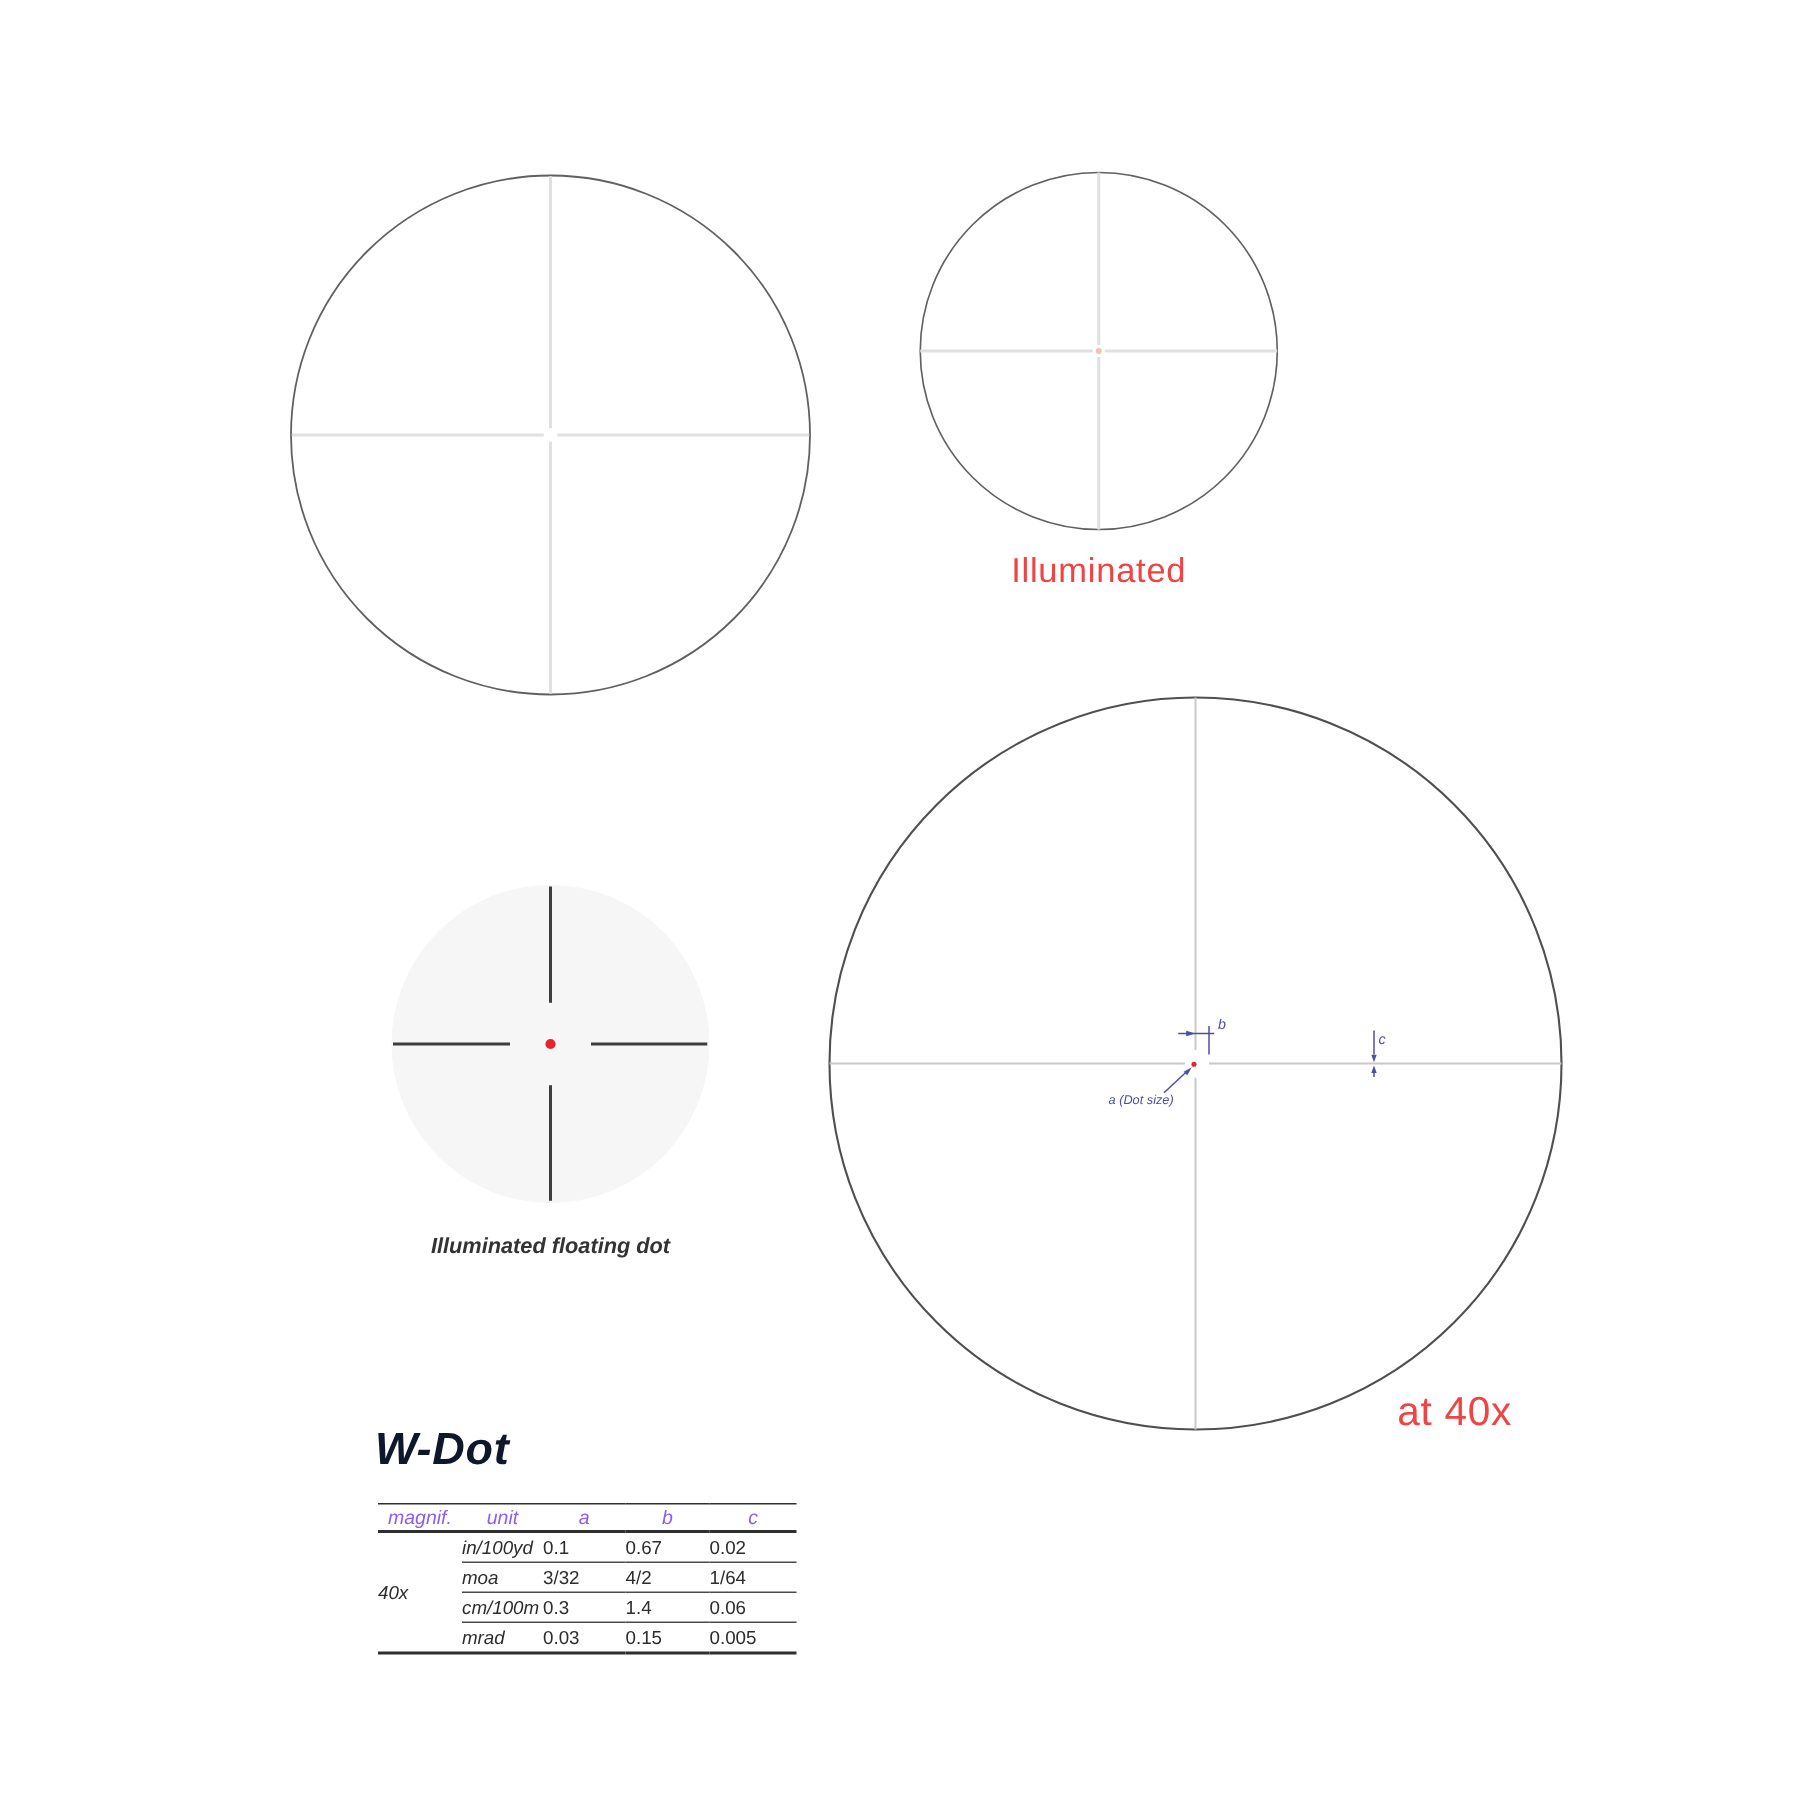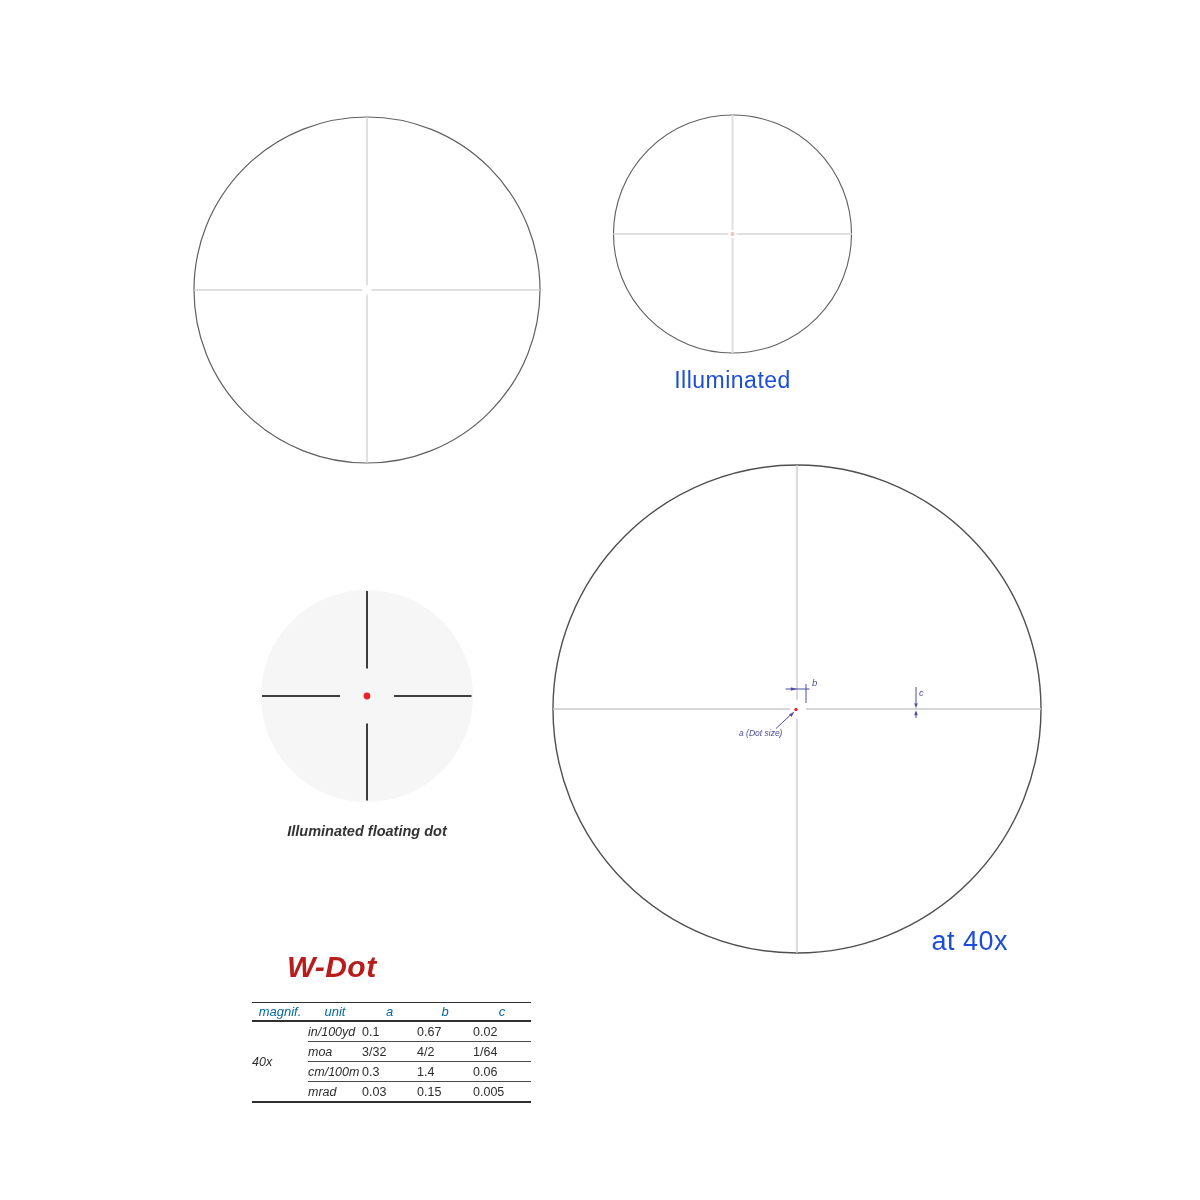--- a/index.html
+++ b/index.html
@@ -6,49 +6,49 @@
   #canvas {
     position: relative;
     width: 1200px;
     height: 1200px;
     background: #ffffff;
     overflow: hidden;
     font-family: "Liberation Sans", sans-serif;
   }
   #reticle-svg { position: absolute; left: 0; top: 0; }
 
-  .lbl { position: absolute; color: #1d4ed8; }
+  .lbl { position: absolute; color: #ef4444; }
   .lbl-illuminated {
     left: 607px; top: 367px; width: 251px;
     text-align: center; font-size: 23px; letter-spacing: 0.5px;
   }
   .lbl-floating-dot {
     left: 242px; top: 811px; width: 250px;
     text-align: center; font-size: 14.5px;
     font-style: italic; font-weight: 600; color: #333333; margin-top: 12px;
   }
   .lbl-at40x {
     left: 856px; top: 926px; width: 152px;
     text-align: right; font-size: 27px; letter-spacing: 0.5px;
   }
   .wdot-title {
     position: absolute; left: 250px; top: 950px;
     font-size: 30px; font-weight: bold; font-style: italic;
-    color: #b91c1c; letter-spacing: 0.5px; margin-left: 37px;
+    color: #0f172a; letter-spacing: 0.5px;
   }
 
   table.spec-table {
     position: absolute; left: 252px; top: 1002px;
     width: 279px;
     border-collapse: collapse;
     border-top: 1px solid #2f2f2f;
     border-bottom: 2px solid #2f2f2f;
   }
   table.spec-table th {
-    color: #0369a1; font-style: italic; font-weight: normal;
+    color: #8b5cf6; font-style: italic; font-weight: normal;
     font-size: 13px; height: 17px; padding: 0;
     border-bottom: 2px solid #2f2f2f; text-align: center;
   }
   table.spec-table td {
     font-size: 12.5px; color: #2d2d2d;
     height: 19px; padding: 0;
     border-top: 1px solid #4a4a4a;
   }
   table.spec-table tbody tr:first-child td { border-top: none; }
   td.cell-magnif { font-style: italic; border-top: none; color: #333333; }

